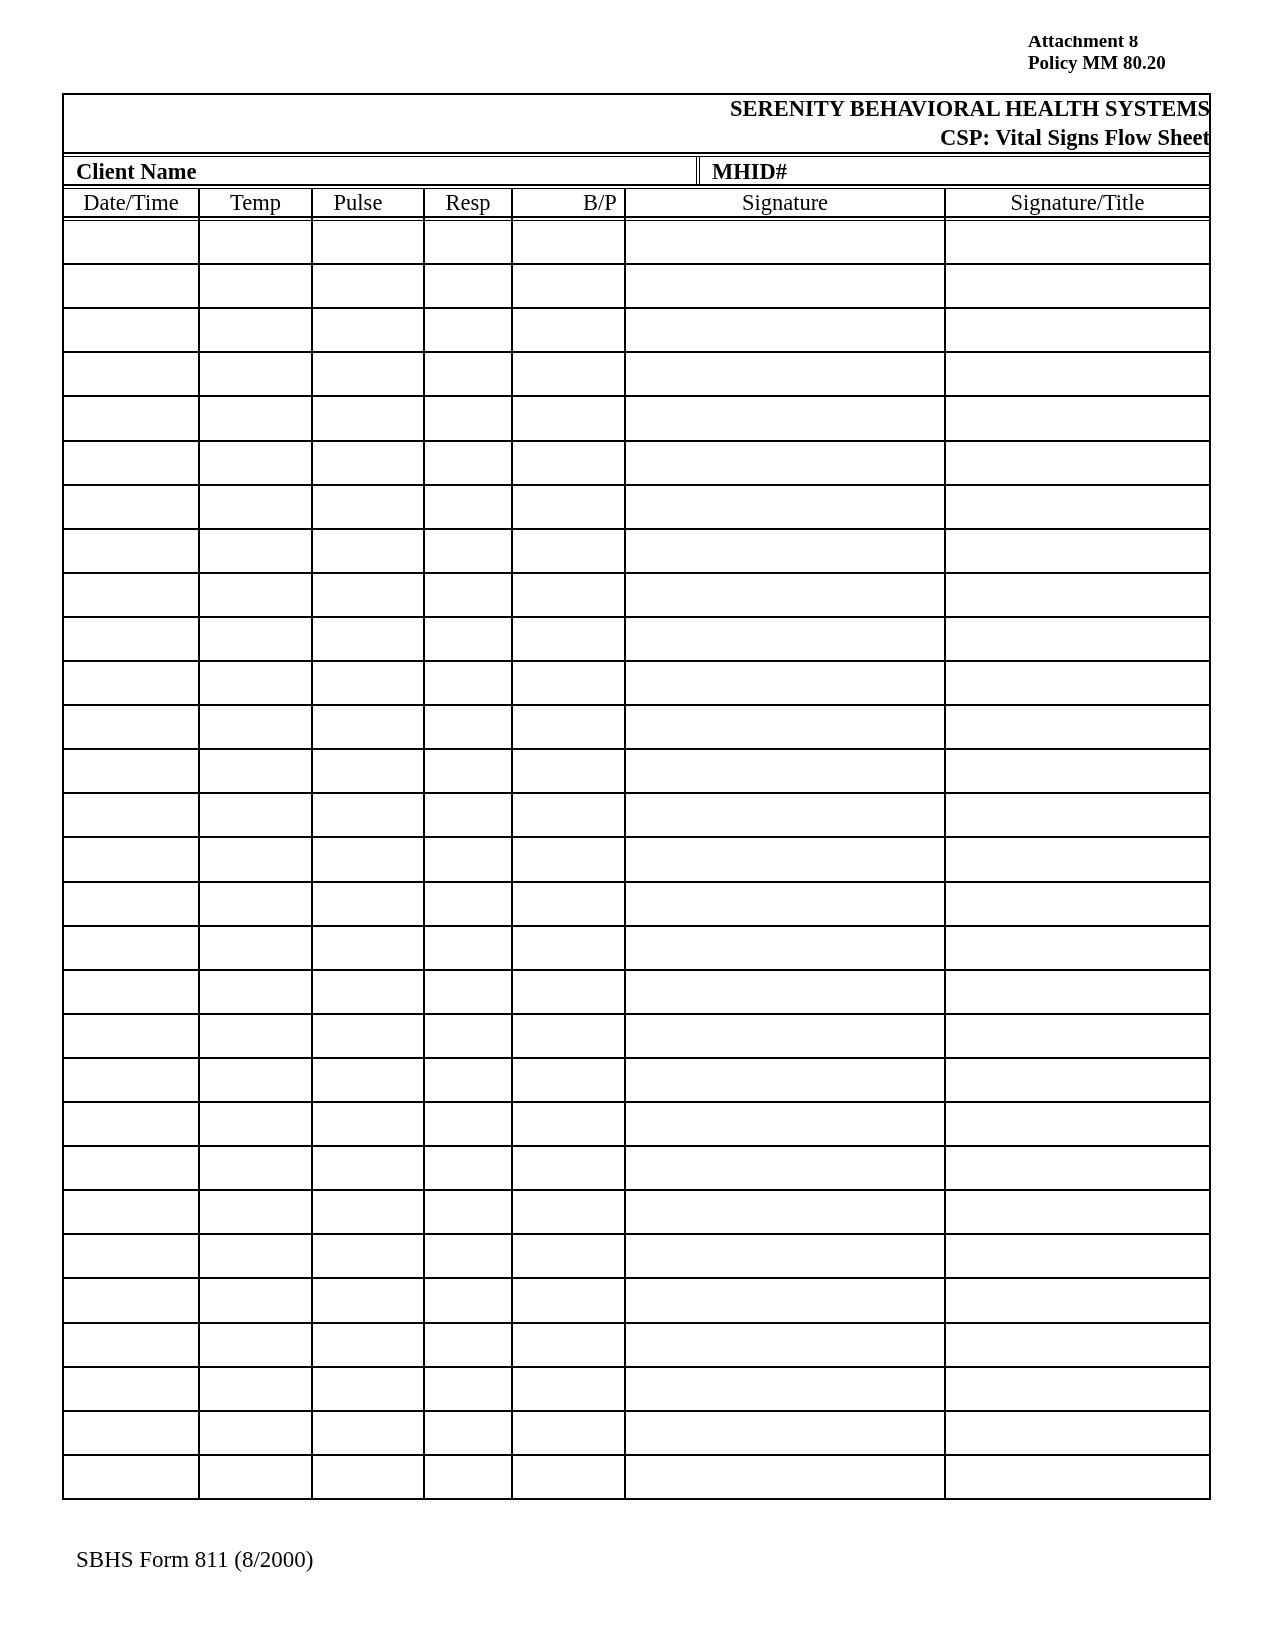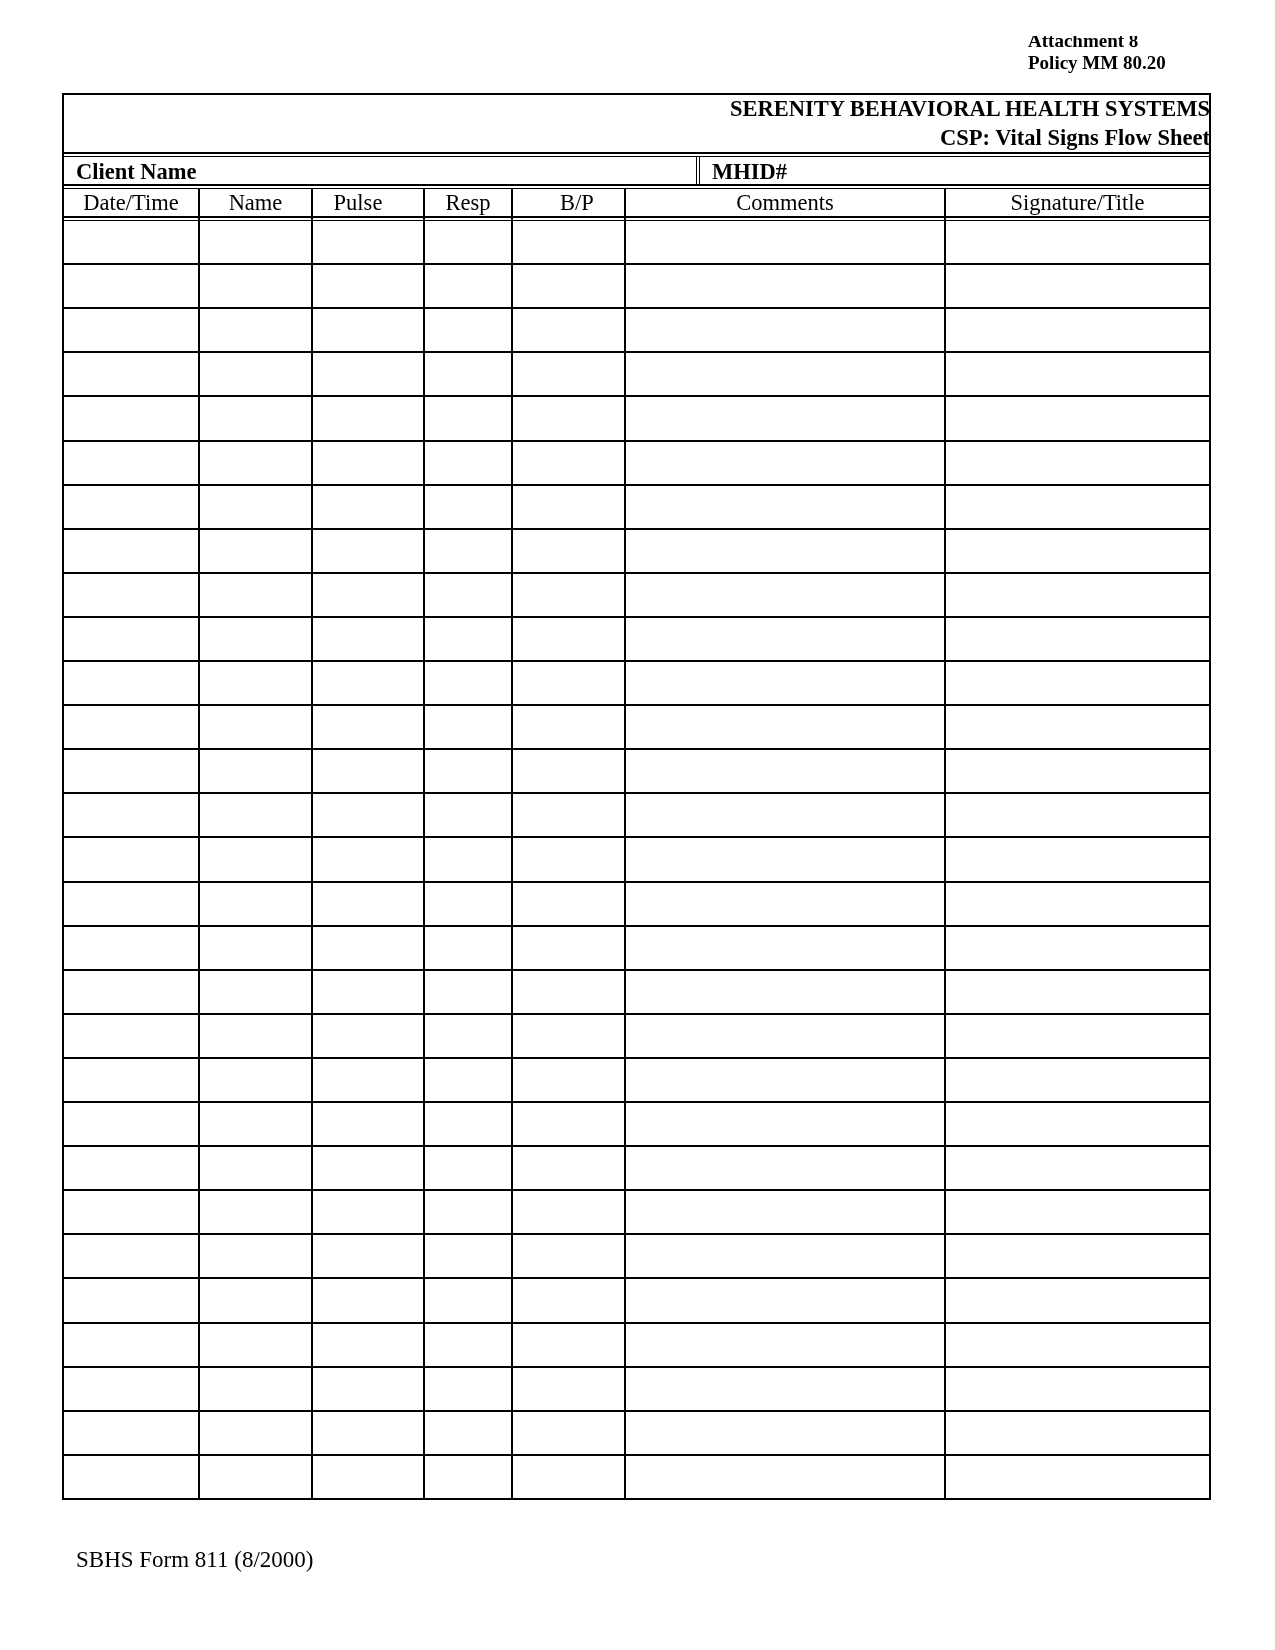--- a/index.html
+++ b/index.html
@@ -46,29 +46,29 @@
 <div class="title" style="top:96px;">SERENITY BEHAVIORAL HEALTH SYSTEMS</div>
 <div class="title" style="top:125px;">CSP: Vital Signs Flow Sheet</div>
 
 <div class="lbl" style="left:76px; top:159px;">Client Name</div>
 <div class="cell" style="left:210px; top:157px; width:484px; height:27px;"></div>
 <div class="lbl" style="left:712px; top:159px;">MHID#</div>
 <div class="cell" style="left:800px; top:157px; width:408px; height:27px;"></div>
 
 <div id="grid">
     <div class="hdr" style="left: 63px; width: 136px;">Date/Time</div>
-    <div class="hdr" style="left: 199px; width: 113px;">Name</div>
+    <div class="hdr" style="left: 199px; width: 113px;">Temp</div>
     <div class="line" style="left: 198px; top: 188px; width: 2px; height: 1311px;"></div>
     <div class="hdr" style="left: 312px; width: 92px;">Pulse</div>
     <div class="line" style="left: 311px; top: 188px; width: 2px; height: 1311px;"></div>
     <div class="hdr" style="left: 424px; width: 88px;">Resp</div>
     <div class="line" style="left: 423px; top: 188px; width: 2px; height: 1311px;"></div>
-    <div class="hdr" style="left: 512px; width: 130px;">B/P</div>
+    <div class="hdr" style="left: 535px; width: 130px;">B/P</div>
     <div class="line" style="left: 511px; top: 188px; width: 2px; height: 1311px;"></div>
-    <div class="hdr" style="left: 625px; width: 320px;">Comments</div>
+    <div class="hdr" style="left: 625px; width: 320px;">Signature</div>
     <div class="line" style="left: 624px; top: 188px; width: 2px; height: 1311px;"></div>
     <div class="hdr" style="left: 945px; width: 265px;">Signature/Title</div>
     <div class="line" style="left: 944px; top: 188px; width: 2px; height: 1311px;"></div>
     <div class="cell" style="left: 65px; top: 221px; width: 133px; height: 42px;"></div>
     <div class="cell" style="left: 201px; top: 221px; width: 110px; height: 42px;"></div>
     <div class="cell" style="left: 314px; top: 221px; width: 109px; height: 42px;"></div>
     <div class="cell" style="left: 426px; top: 221px; width: 85px; height: 42px;"></div>
     <div class="cell" style="left: 514px; top: 221px; width: 110px; height: 42px;"></div>
     <div class="cell" style="left: 627px; top: 221px; width: 317px; height: 42px;"></div>
     <div class="cell" style="left: 947px; top: 221px; width: 262px; height: 42px;"></div>

